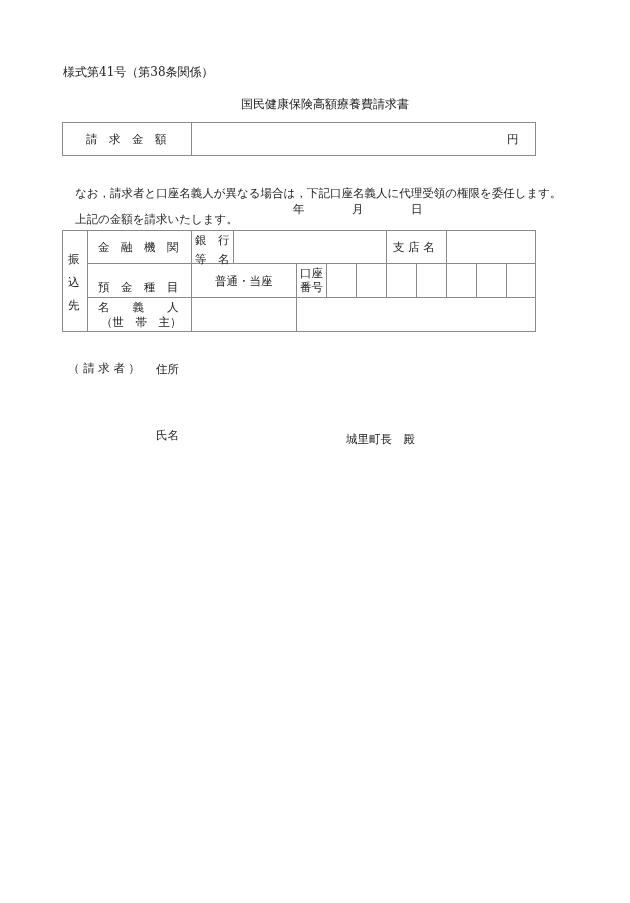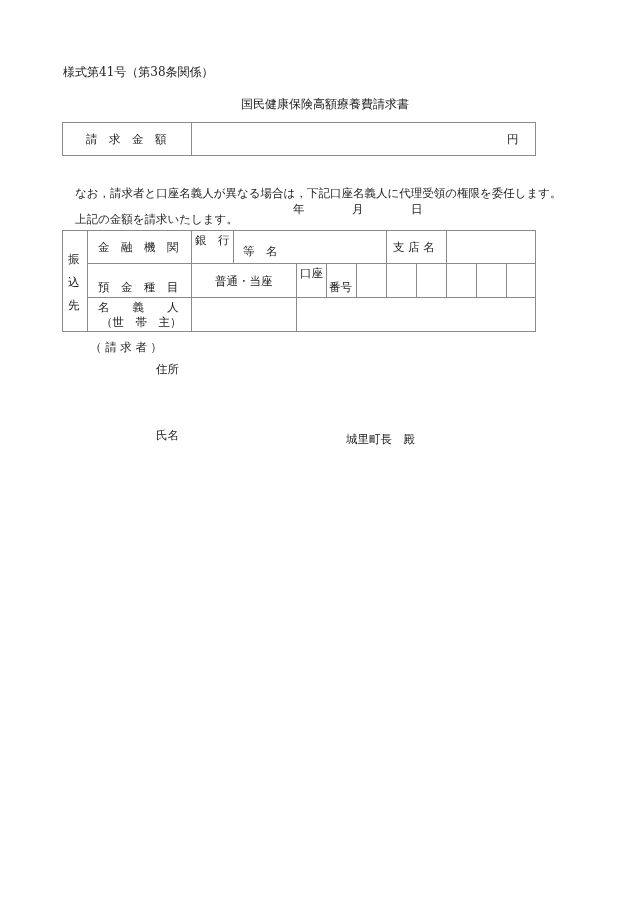--- a/index.html
+++ b/index.html
@@ -52,42 +52,42 @@
   <div class="line" style="left:476px;top:263px;width:1px;height:34px;"></div>
   <div class="line" style="left:506px;top:263px;width:1px;height:34px;"></div>
   <div class="line" style="left:535px;top:230px;width:1px;height:102px;"></div>
 
   <div class="abs" style="left:68px;top:252px;">振</div>
   <div class="abs" style="left:68px;top:275px;">込</div>
   <div class="abs" style="left:68px;top:298px;">先</div>
 
   <div class="abs" style="left:98px;top:240px;">金　融　機　関</div>
   <div class="abs" style="left:195px;top:233px;line-height:14px;">銀　行</div>
-  <div class="abs" style="left:195px;top:244px;line-height:14px;margin-left:48px;">等　名</div>
+  <div class="abs" style="left:195px;top:252px;line-height:14px;">等　名</div>
   <div class="blank" style="left:235px;top:232px;width:150px;height:30px;"></div>
   <div class="abs" style="left:393px;top:240px;">支 店 名</div>
   <div class="blank" style="left:448px;top:232px;width:86px;height:30px;"></div>
 
   <div class="abs" style="left:98px;top:274px;margin-top:6px;">預　金　種　目</div>
   <div class="abs" style="left:215px;top:274px;">普通・当座</div>
   <div class="abs" style="left:300px;top:266px;line-height:14px;">口座</div>
-  <div class="abs" style="left:300px;top:280px;line-height:14px;margin-left:29px;">番号</div>
+  <div class="abs" style="left:300px;top:280px;line-height:14px;">番号</div>
   <div class="blank" style="left:327px;top:264px;width:29px;height:33px;"></div>
   <div class="blank" style="left:357px;top:264px;width:29px;height:33px;"></div>
   <div class="blank" style="left:387px;top:264px;width:29px;height:33px;"></div>
   <div class="blank" style="left:417px;top:264px;width:29px;height:33px;"></div>
   <div class="blank" style="left:447px;top:264px;width:29px;height:33px;"></div>
   <div class="blank" style="left:477px;top:264px;width:29px;height:33px;"></div>
   <div class="blank" style="left:507px;top:264px;width:28px;height:33px;"></div>
 
   <div class="abs" style="left:98px;top:300px;line-height:14px;">名　　義　　人</div>
   <div class="abs" style="left:101px;top:315px;line-height:14px;">（世　帯　主）</div>
   <div class="blank" style="left:193px;top:299px;width:102px;height:31px;"></div>
   <div class="blank" style="left:298px;top:299px;width:236px;height:31px;"></div>
 </div>
 
-<div class="abs" style="left:68px;top:340px;margin-left:22px;">（ 請 求 者 ）</div>
+<div class="abs" style="left:68px;top:361px;">（ 請 求 者 ）</div>
 <div class="abs" style="left:156px;top:362px;">住所</div>
 <div class="blank" style="left:185px;top:358px;width:300px;height:18px;"></div>
 <div class="abs" style="left:156px;top:390px;margin-top:38px;">氏名</div>
 <div class="blank" style="left:185px;top:387px;width:300px;height:18px;"></div>
 
 <div class="abs" style="left:346px;top:432px;">城里町長　殿</div>
 
 </body></html>

